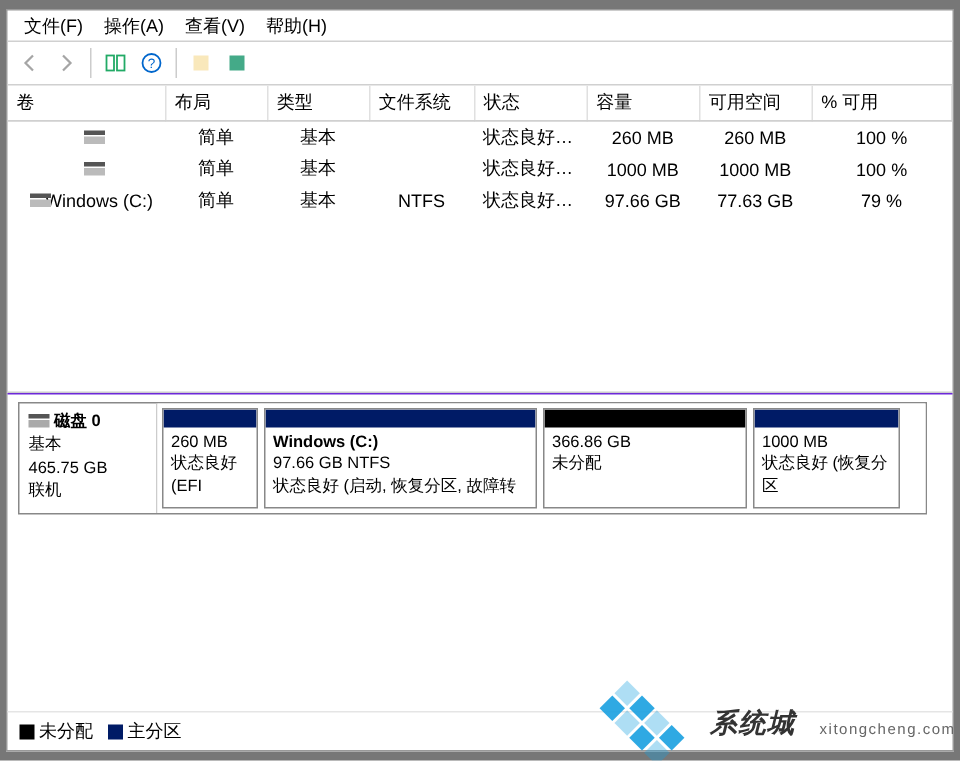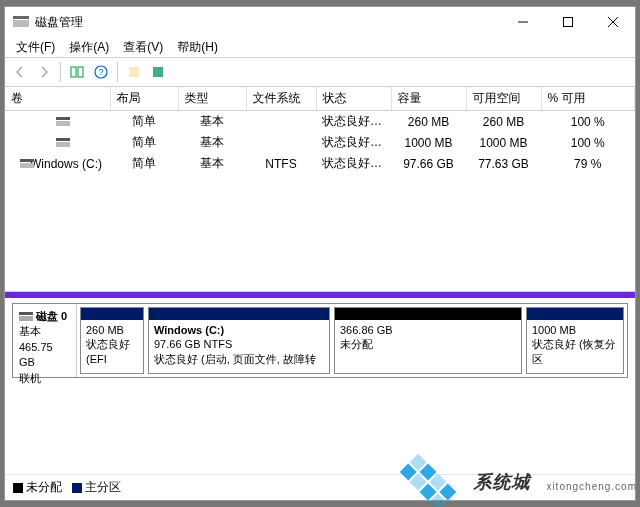--- a/index.html
+++ b/index.html
@@ -29,21 +29,21 @@
   
   .table-area { flex: 0 0 205px; overflow: hidden; border-bottom: 1px solid #ccc; }
   table { width: 100%; border-collapse: collapse; table-layout: fixed; }
   thead th { text-align: left; font-weight: normal; font-size: 12px; padding: 3px 6px; border-right: 1px solid #e0e0e0; border-bottom: 1px solid #d0d0d0; background: #fff; white-space: nowrap; overflow: hidden; }
   tbody td { font-size: 12px; padding: 2px 6px; white-space: nowrap; overflow: hidden; text-overflow: ellipsis; text-align: center; }
   .vol-icon { display: inline-block; width: 14px; height: 10px; vertical-align: middle; margin-right: 3px; position: relative; }
   .vol-icon::before { content:""; position:absolute; width:14px; height:3px; background:#555; top:0; }
   .vol-icon::after { content:""; position:absolute; width:14px; height:5px; background:#bbb; top:4px; }
 
   
-  .disk-area { border-top: 6px solid #6d28d9; padding: 5px 7px 7px 7px; }
+  .disk-area { border-top: 1px solid #6d28d9; padding: 5px 17px 7px 7px; }
   .disk-row { display: flex; border: 1px solid #888; height: 75px; }
   .disk-head { width: 92px; padding: 5px 6px; font-size: 11px; line-height: 1.4; border-right: 1px solid #ccc; }
   .disk-head .dlabel { font-weight: bold; }
   .disk-head .dicon { display:inline-block; width:14px; height:10px; vertical-align:middle; margin-right:3px; position:relative; }
   .disk-head .dicon::before { content:""; position:absolute; width:14px; height:3px; background:#555; top:0; }
   .disk-head .dicon::after { content:""; position:absolute; width:14px; height:5px; background:#aaa; top:4px; }
   .partitions { flex: 1; display: flex; gap: 4px; padding: 3px; background: #fff; }
   .part { border: 1px solid #888; flex: 0 0 auto; display: flex; flex-direction: column; overflow: hidden; }
   .part .stripe { height: 12px; background: #000; }
   .part.primary .stripe { background: #001b66; }
@@ -62,42 +62,20 @@
   .wm-d { width: 12px; height: 12px; background: #18a0e0; opacity: 0.9; }
   .wm-d.fade { opacity: 0.35; }
   .wm-text { font-weight: 700; letter-spacing: 1px; }
   .wm-sub { font-size: 10px; color: #666; margin-left: 16px; font-style: normal; letter-spacing: 1px; align-self: flex-end; margin-bottom: 3px; }
 </style>
 </head>
 <body>
 
 <div class="window">
 
-  <div class="titlebar">
-    <span class="title-icon"></span>
-    <span>磁盘管理</span>
-    <div class="winbtns">
-      <div class="winbtn">
-          <svg viewBox="0 0 10 10">
-            <line x1="0" y1="5" x2="10" y2="5" stroke="#000" stroke-width="1"></line>
-          </svg>
-        </div>
-      <div class="winbtn">
-          <svg viewBox="0 0 10 10">
-            <rect x="0.5" y="0.5" width="9" height="9" fill="none" stroke="#000" stroke-width="1"></rect>
-          </svg>
-        </div>
-      <div class="winbtn">
-          <svg viewBox="0 0 10 10">
-            <line x1="0" y1="0" x2="10" y2="10" stroke="#000" stroke-width="1"></line>
-            <line x1="10" y1="0" x2="0" y2="10" stroke="#000" stroke-width="1"></line>
-          </svg>
-        </div>
-    </div>
-  </div>
 
   <div class="menubar">
     <div class="menuitem">文件(F)</div>
     <div class="menuitem">操作(A)</div>
     <div class="menuitem">查看(V)</div>
     <div class="menuitem">帮助(H)</div>
   </div>
 
   <div class="toolbar">
     <div class="tb-btn disabled">
@@ -209,24 +187,24 @@
             <div class="pbody">
               <div>260 MB</div>
               <div>状态良好 (EFI</div>
             </div>
           </div>
           <div class="part primary" style="width: 182px;">
             <div class="stripe"></div>
             <div class="pbody">
               <div class="pname">Windows  (C:)</div>
               <div>97.66 GB NTFS</div>
-              <div>状态良好 (启动, 页面文件, 故障转</div>
-            </div>
-          </div>
-          <div class="part " style="width: 188px;">
+              <div>状态良好 (启动, 恢复分区, 故障转</div>
+            </div>
+          </div>
+          <div class="part " style="width: 136px;">
             <div class="stripe"></div>
             <div class="pbody">
               <div>366.86 GB</div>
               <div>未分配</div>
             </div>
           </div>
           <div class="part primary" style="width: 98px;">
             <div class="stripe"></div>
             <div class="pbody">
               <div>1000 MB</div>

